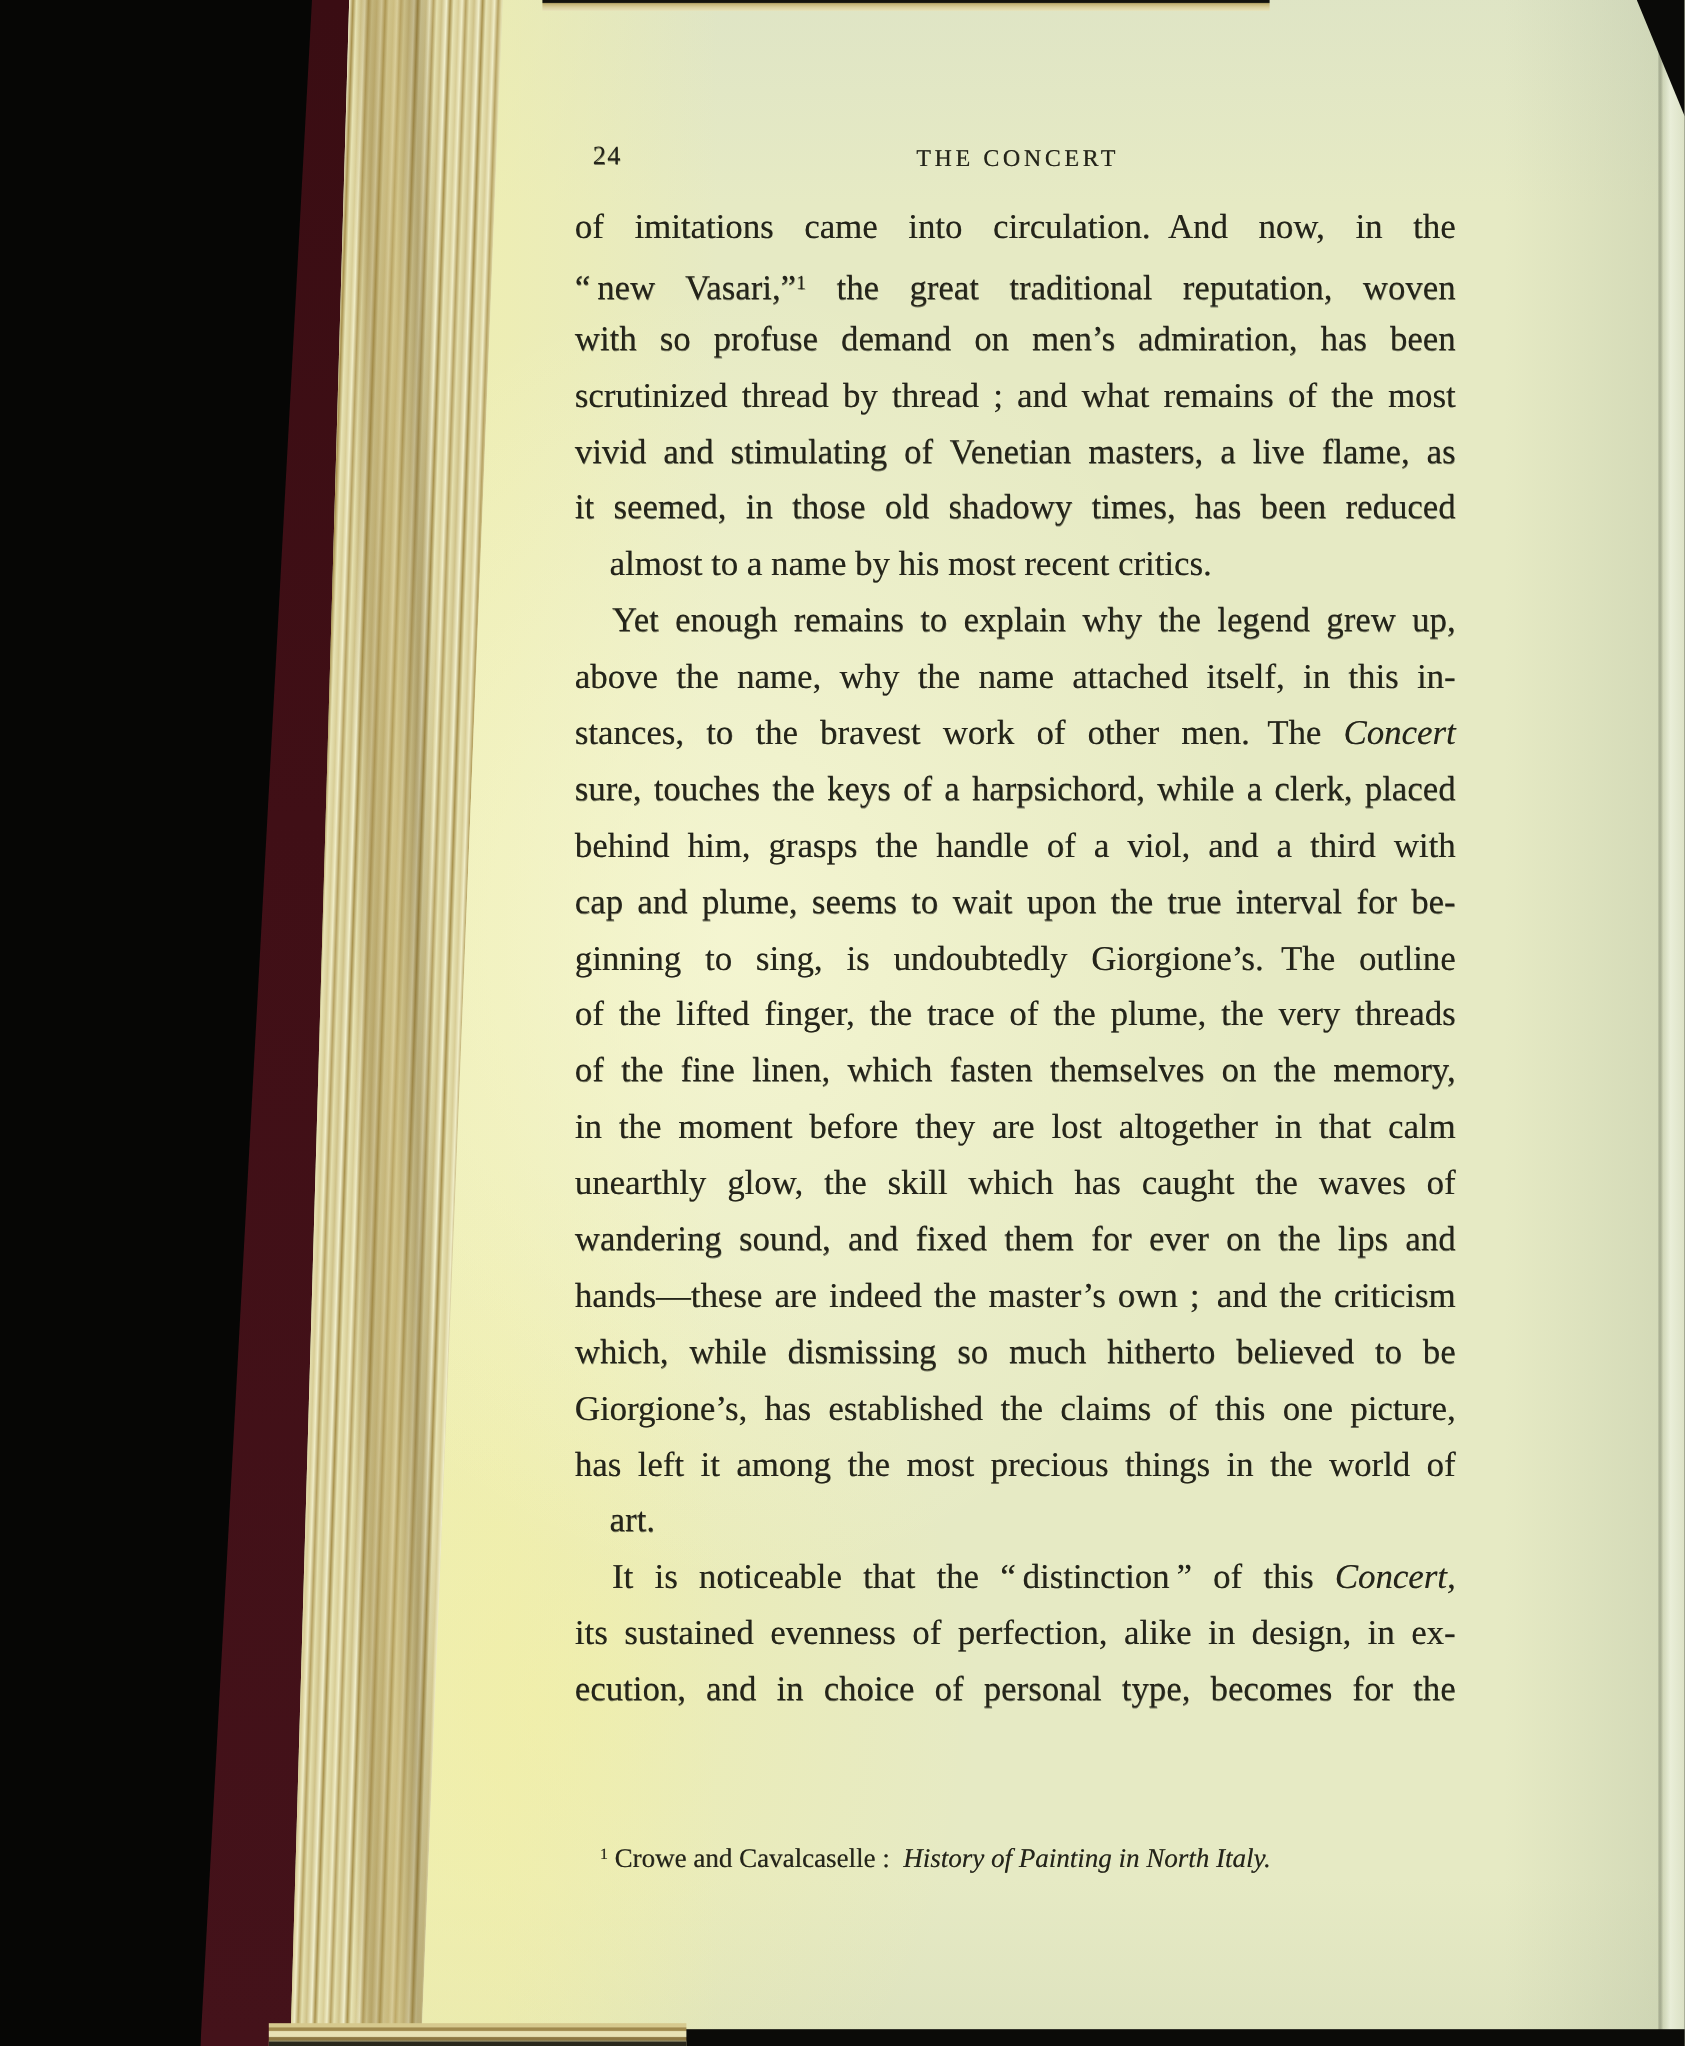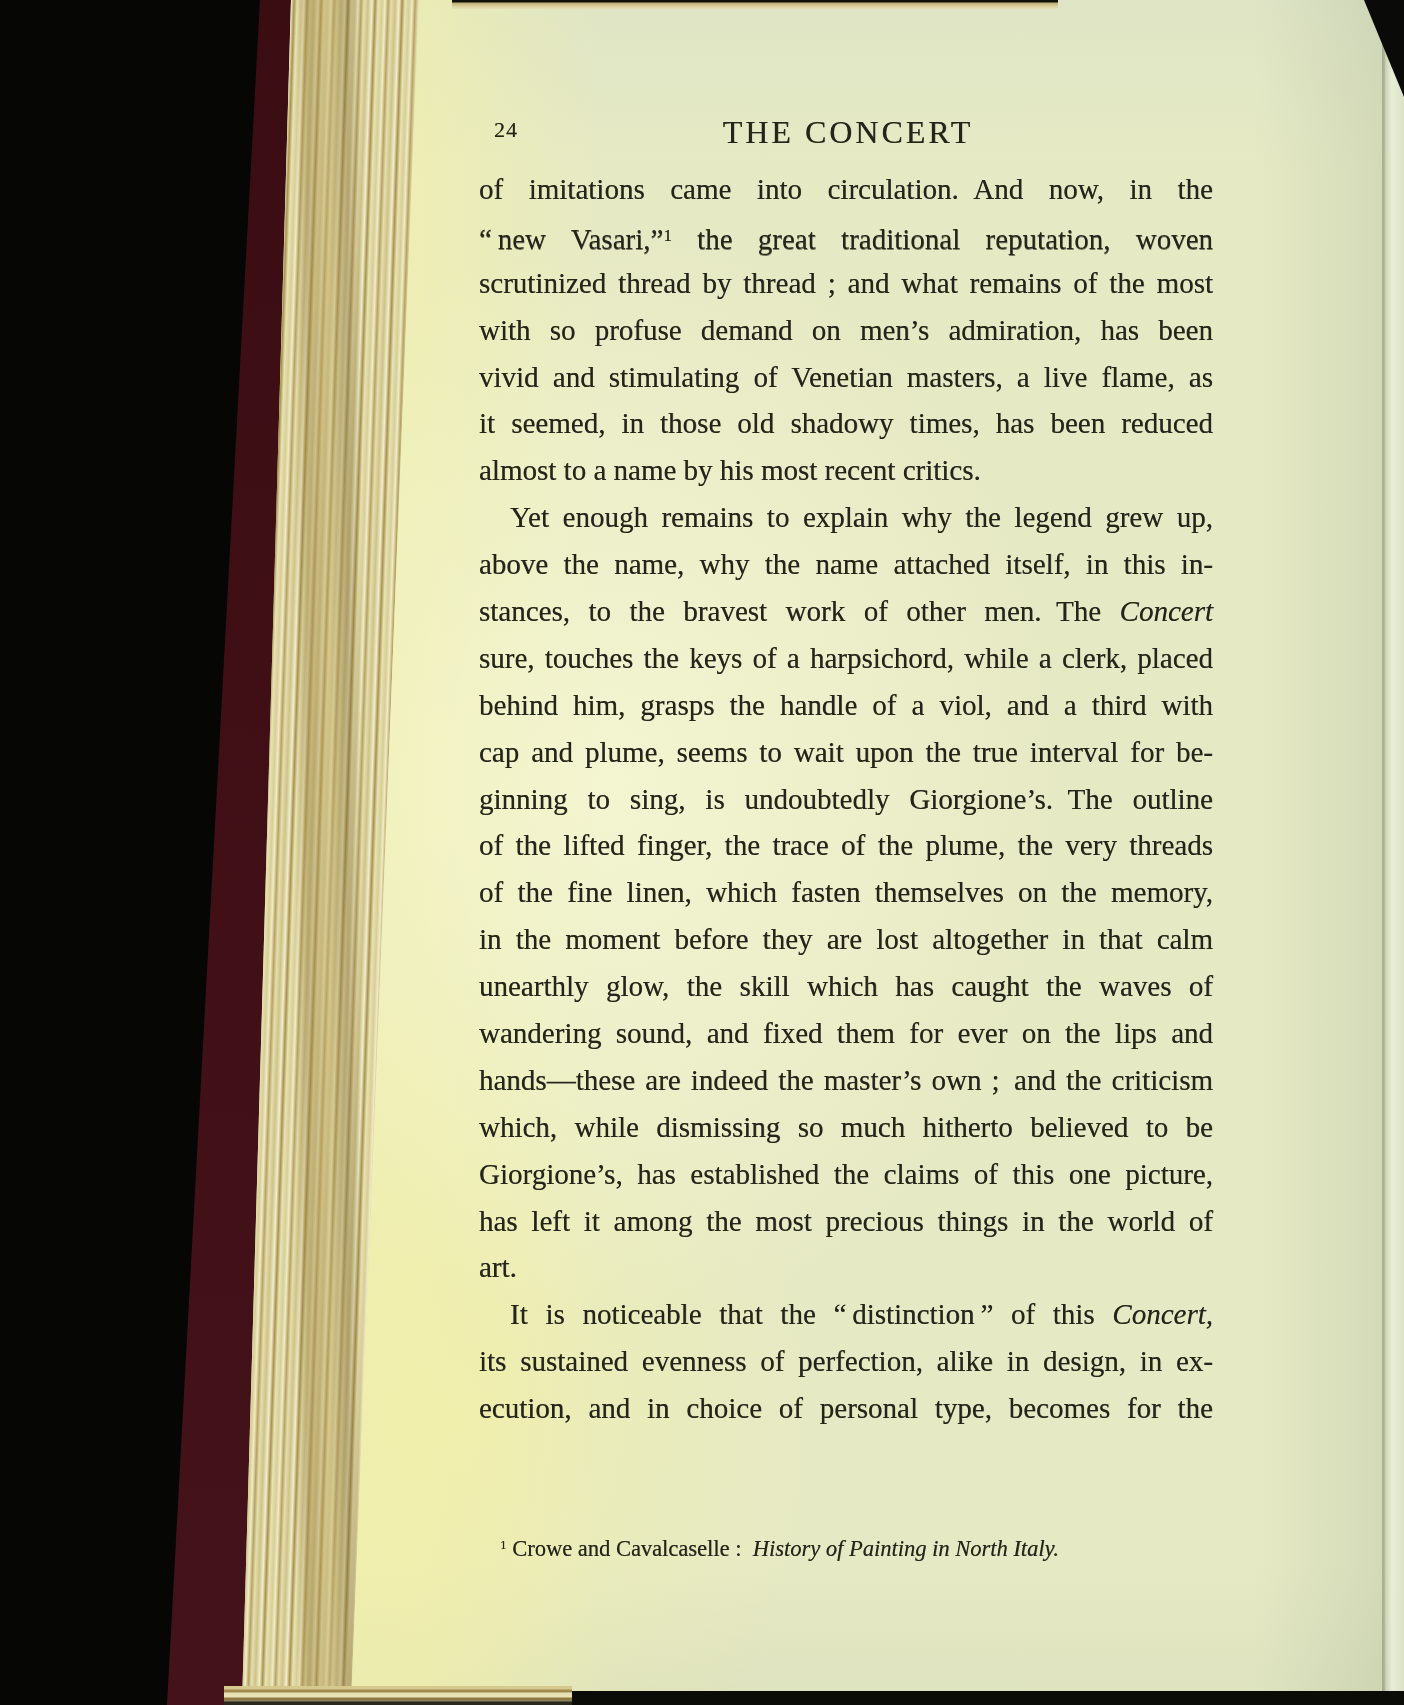--- a/index.html
+++ b/index.html
@@ -64,30 +64,30 @@
       repeating-linear-gradient(180deg,#d6c98e 0 3px,#a08a4e 4px 6px,#e8e2b4 7px 11px,#8d7843 12px 14px,#ddd4a0 15px 19px);
   }
 
   
   .ink{color:var(--ink,#24241a);text-shadow:0.3px 0.3px 0.4px rgba(28,28,16,0.55);}
   #page-number{
     position:absolute;left:494px;top:114px;font-size:22px;line-height:32px;letter-spacing:1px;
   }
   #running-title{
     position:absolute;left:848px;top:117px;transform:translateX(-50%);
-    font-size:32px;line-height:30px;letter-spacing:3px;white-space:nowrap;
+    font-size:20px;line-height:30px;letter-spacing:3px;white-space:nowrap;
   }
   #body-text{
     position:absolute;left:479px;top:166px;width:734px;
     font-size:29px;line-height:46.9px;
   }
   #body-text .line{
     text-align:justify;text-align-last:justify;height:46.9px;overflow:visible;
   }
-  #body-text .line.nojust{text-align:left;text-align-last:left;}
+  #body-text .line.nojust{text-align:left;text-align-last:left;margin-left:29px;}
   #body-text .line.indent{text-indent:31px;}
   #footnote{
     position:absolute;left:500px;top:1480px;width:734px;
     font-size:22.5px;line-height:34px;margin-top:48px;
   }
   .italic{font-style:italic;}
   .sup{font-size:0.58em;vertical-align:0.5em;letter-spacing:0;}
 </style>
 </head>
 <body style="--background: #060605; --cover: #44121a; --page: #e6eac4; --ink: #24241a; --edge_light: #e7e3b4; --edge_dark: #a9934f;">
@@ -99,22 +99,22 @@
 <div id="right-edge-band"></div>
 <div class="layer" id="corner-wedge"></div>
 <div id="bottom-black"></div>
 <div id="bottom-edges"></div>
 
 <div id="page-number" class="ink">24</div>
 <div id="running-title" class="ink">THE CONCERT</div>
 <div id="body-text" class="ink">
     <div class="line"><span>of imitations came into circulation. And now, in the</span></div>
     <div class="line"><span>“ new Vasari,”</span><span class="sup">1</span><span> the great traditional reputation, woven</span></div>
+    <div class="line"><span>with so profuse demand on men’s admiration, has been</span></div>
     <div class="line"><span>scrutinized thread by thread ; and what remains of the most</span></div>
-    <div class="line"><span>with so profuse demand on men’s admiration, has been</span></div>
     <div class="line"><span>vivid and stimulating of Venetian masters, a live flame, as</span></div>
     <div class="line"><span>it seemed, in those old shadowy times, has been reduced</span></div>
     <div class="line nojust"><span>almost to a name by his most recent critics.</span></div>
     <div class="line indent"><span>Yet enough remains to explain why the legend grew up,</span></div>
     <div class="line"><span>above the name, why the name attached itself, in this in-</span></div>
     <div class="line"><span>stances, to the bravest work of other men. The </span><span class="italic">Concert</span></div>
     <div class="line"><span>sure, touches the keys of a harpsichord, while a clerk, placed</span></div>
     <div class="line"><span>behind him, grasps the handle of a viol, and a third with</span></div>
     <div class="line"><span>cap and plume, seems to wait upon the true interval for be-</span></div>
     <div class="line"><span>ginning to sing, is undoubtedly Giorgione’s. The outline</span></div>

